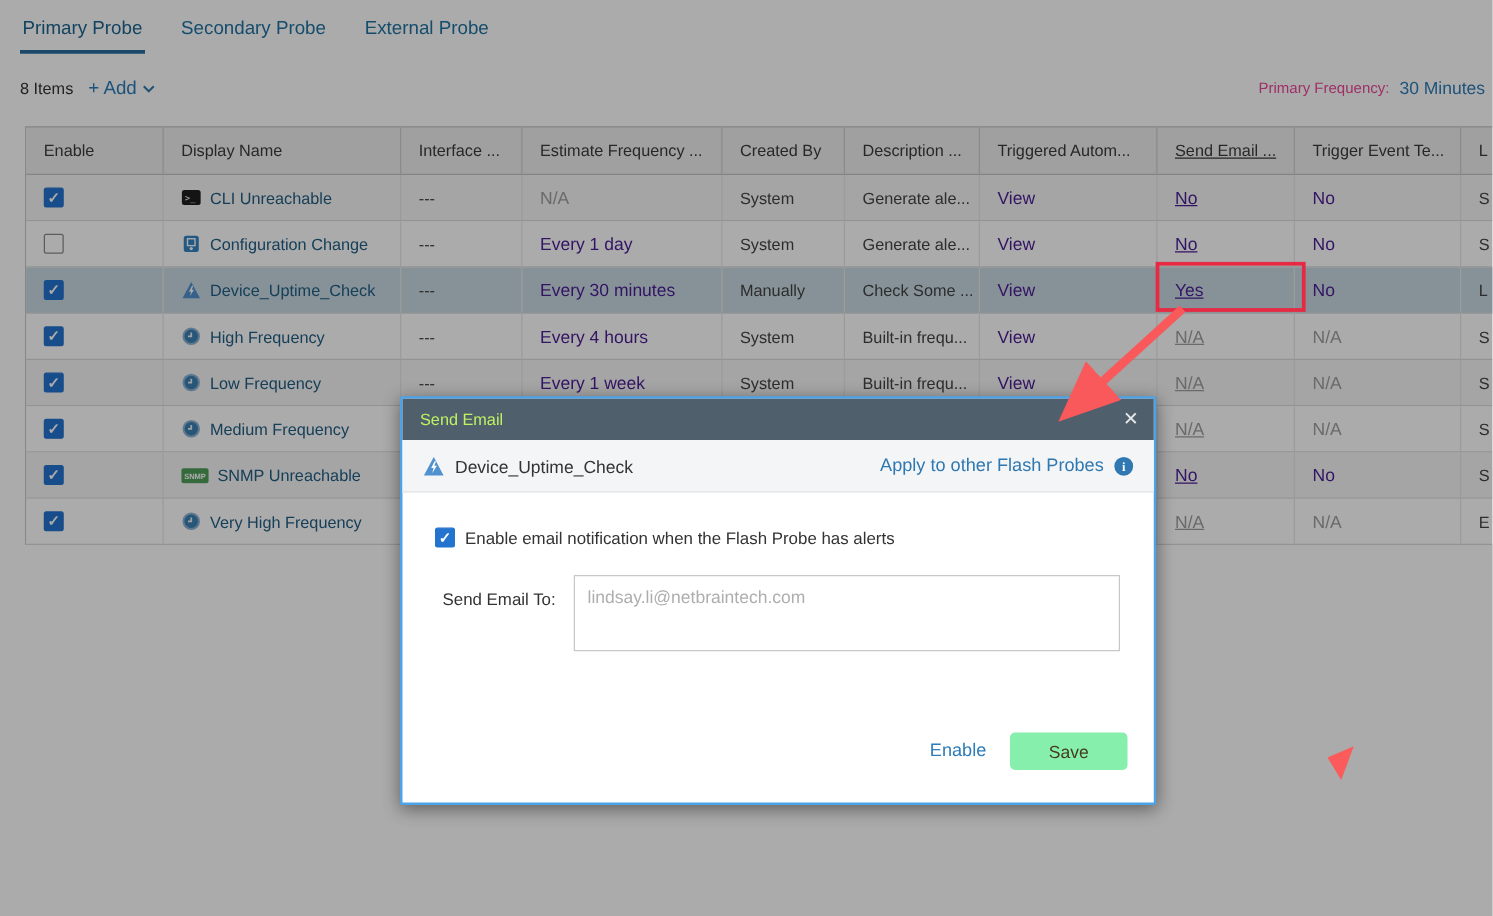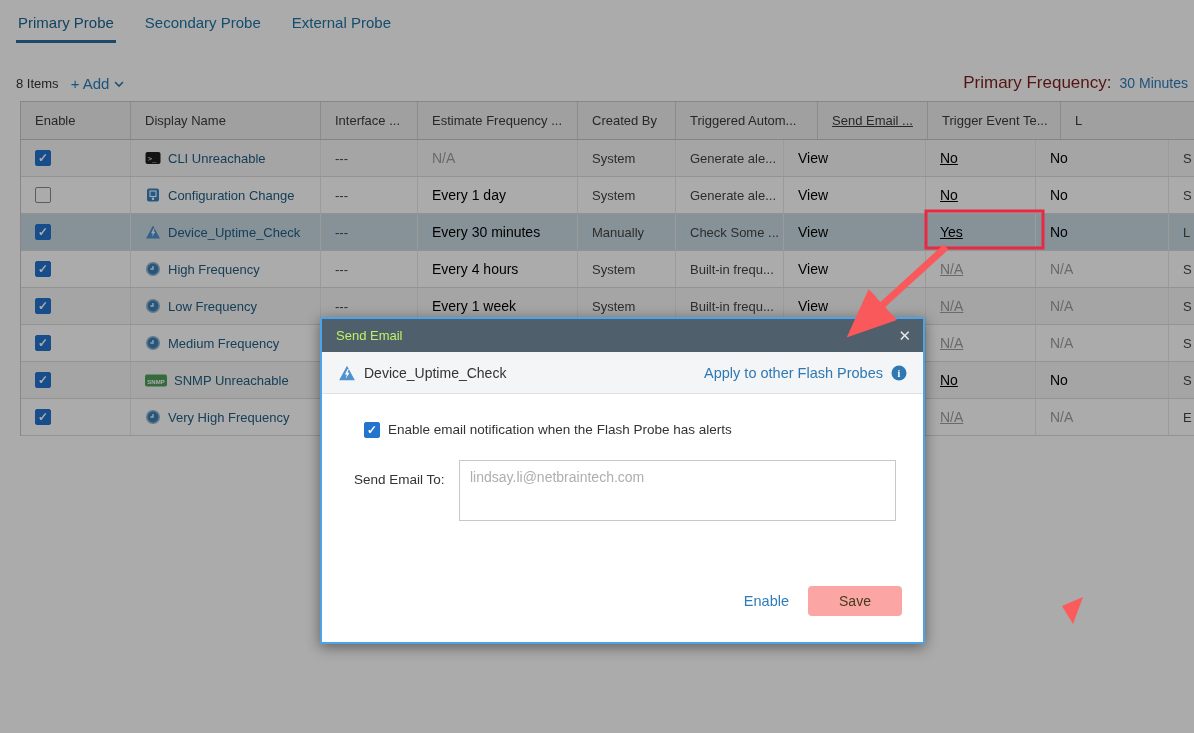--- a/index.html
+++ b/index.html
@@ -8,47 +8,47 @@
     background:#ffffff;font-family:"Liberation Sans",sans-serif;
     -webkit-font-smoothing:antialiased;
   }
   
   .page{position:absolute;inset:0;z-index:0;background:#fff;}
 
   .tabs{position:absolute;top:6px;left:16px;display:flex;column-gap:27px;justify-content:space-between;}
   .tab{font-size:15px;color:#2173a3;padding:8px 2px 9px;border-bottom:3px solid transparent;cursor:pointer;}
   .tab.active{color:#1d6591;border-bottom-color:#2a6e9e;}
 
-  .toolbar{position:absolute;top:70px;left:16px;right:6px;height:26px;display:flex;align-items:center;}
+  .toolbar{position:absolute;top:57px;left:16px;right:6px;height:26px;display:flex;align-items:center;}
   .items-count{font-size:13px;color:#333;}
   .add-link{font-size:15px;color:#2e7cb8;margin-left:12px;display:inline-flex;align-items:center;cursor:pointer;}
   .add-link svg{margin-left:4px;margin-top:2px;}
   .toolbar-right{margin-left:auto;display:flex;align-items:center;}
-  .pf-label{font-size:17px;color:#7f1d1d;}
+  .pf-label{font-size:12px;color:#ec4899;}
   .pf-value{font-size:14px;color:#2e7cb8;margin-left:8px;cursor:pointer;}
 
   
   .tbl{position:absolute;left:20px;top:101px;width:1248px;border-left:1px solid #c9c9c9;}
   .tr{display:flex;height:36px;align-items:center;background:#fff;border-bottom:1px solid #dcdcdc;}
   .thead{height:37px;background:#efefef;border-top:1px solid #c9c9c9;border-bottom:1px solid #c5c5c5;}
   .th{font-size:13px;color:#3b3b3b;border-right:1px solid #cfcfcf;height:100%;display:flex;align-items:center;padding-left:14px;box-sizing:border-box;cursor:pointer;}
   .td{font-size:13px;color:#444;border-right:1px solid #e7e7e7;height:100%;display:flex;align-items:center;padding-left:14px;box-sizing:border-box;overflow:hidden;white-space:nowrap;}
   .tr.odd{background:#f6f6f6;}
   .tr.selected{background:#c9dae3;}
   .c-en{width:110px;}
   .c-dn{width:190px;}
   .c-if{width:97px;}
   .c-ef{width:160px;}
   .c-cb{width:98px;}
   .c-de{width:108px;}
   .c-tg{width:142px;}
   .c-se{width:110px;text-decoration:underline;}
   .c-te{width:133px;}
   .c-la{width:100px;border-right:none;}
-  .blue{color:#000000;font-size:14px;}
+  .blue{color:#4c1d95;font-size:14px;}
   .na{color:#9e9e9e !important;}
   .dn-text{color:#215e84;font-size:13px;margin-left:7px;cursor:pointer;}
   .ic{display:inline-flex;flex:none;}
 
   
   .cb{width:16px;height:16px;border:1px solid #8a8a8a;border-radius:2px;background:#fff;box-sizing:border-box;
       display:inline-flex;align-items:center;justify-content:center;cursor:pointer;font-size:12px;color:#fff;}
   .cb.checked{background:#2373cf;border-color:#2373cf;}
   .cb.checked::after{content:"\2713";font-weight:bold;line-height:1;}
 
@@ -59,29 +59,29 @@
   .modal{position:absolute;left:320px;top:317px;width:601px;height:323px;z-index:20;background:#fff;
          border:2px solid #4da3e8;border-radius:2px;box-shadow:0 3px 14px rgba(0,0,0,0.45);}
   .m-header{position:absolute;left:0;top:0;right:0;height:33px;background:#4f5f6b;display:flex;align-items:center;padding:0 12px 0 14px;box-sizing:border-box;}
   .m-title{color:#bef264;font-size:13px;}
   .m-close{margin-left:auto;color:#e8e8e8;font-size:15px;cursor:pointer;line-height:1;}
   .m-subrow{position:absolute;left:0;top:33px;right:0;height:42px;background:#f4f5f6;border-bottom:1px solid #e2e2e2;
             display:flex;align-items:center;padding:0 16px;box-sizing:border-box;}
   .m-probe-name{font-size:14px;color:#333;margin-left:8px;}
   .m-apply{margin-left:auto;font-size:14.5px;color:#2f78b2;cursor:pointer;}
   .m-info{margin-left:8px;display:inline-flex;cursor:pointer;}
-  .m-checkrow{position:absolute;left:42px;top:103px;display:flex;align-items:flex-start;}
+  .m-checkrow{position:absolute;left:26px;top:103px;display:flex;align-items:center;}
   .m-checklabel{font-size:13.5px;color:#333;margin-left:8px;}
   .m-sendto{position:absolute;left:32px;top:153px;font-size:13.5px;color:#333;}
   .m-textarea{position:absolute;left:137px;top:141px;width:437px;height:61px;box-sizing:border-box;
               border:1px solid #c8c8c8;resize:none;font-family:"Liberation Sans",sans-serif;font-size:14px;
               padding:8px 10px;color:#333;outline:none;}
   .m-textarea::placeholder{color:#aeaeae;}
   .m-cancel{position:absolute;right:134px;bottom:33px;font-size:14.5px;color:#2e7cb8;cursor:pointer;}
-  .m-save{position:absolute;right:21px;bottom:26px;width:94px;height:30px;background:#fca5a5;border:none;border-radius:4px;
+  .m-save{position:absolute;right:21px;bottom:26px;width:94px;height:30px;background:#86efac;border:none;border-radius:4px;
           font-family:"Liberation Sans",sans-serif;font-size:14px;color:#443c1a;cursor:pointer;}
 
   
   .annot{position:absolute;inset:0;z-index:30;pointer-events:none;}
 </style>
 </head>
 <body>
 
 <div class="page">
 
@@ -105,20 +105,21 @@
     </span>
   </div>
 
   <div class="tbl">
     <div class="tr thead">
       <div class="th c-en">Enable</div>
       <div class="th c-dn">Display Name</div>
       <div class="th c-if">Interface ...</div>
       <div class="th c-ef">Estimate Frequency ...</div>
       <div class="th c-cb">Created By</div>
+      <div class="th c-de">Description ...</div>
       <div class="th c-tg">Triggered Autom...</div>
       <div class="th c-se">Send Email ...</div>
       <div class="th c-te">Trigger Event Te...</div>
       <div class="th c-la">L</div>
     </div>
 
     <div class="tr odd">
       <div class="td c-en">
           <span class="cb checked"></span>
         </div>

